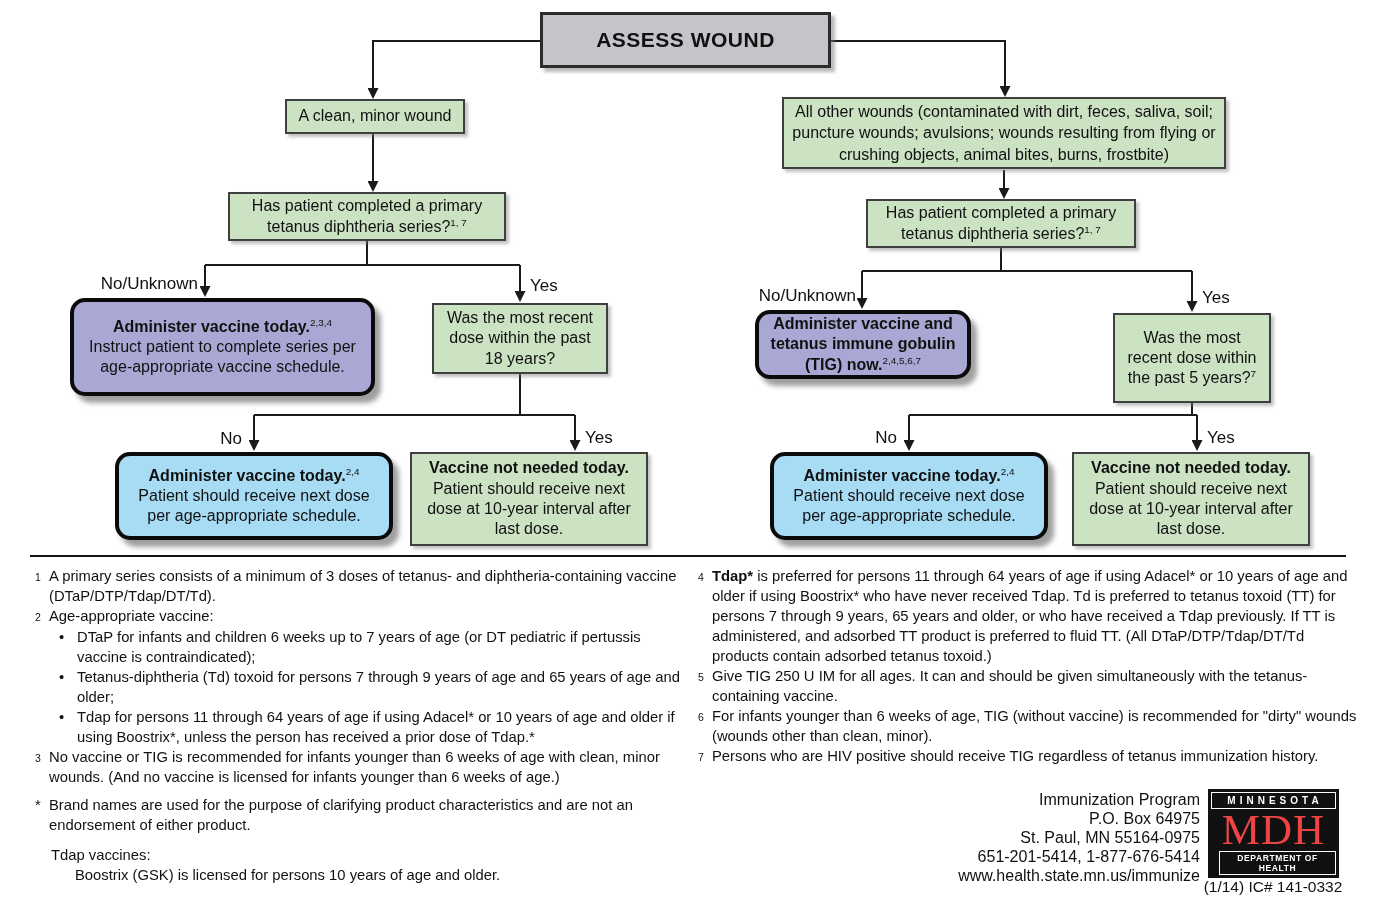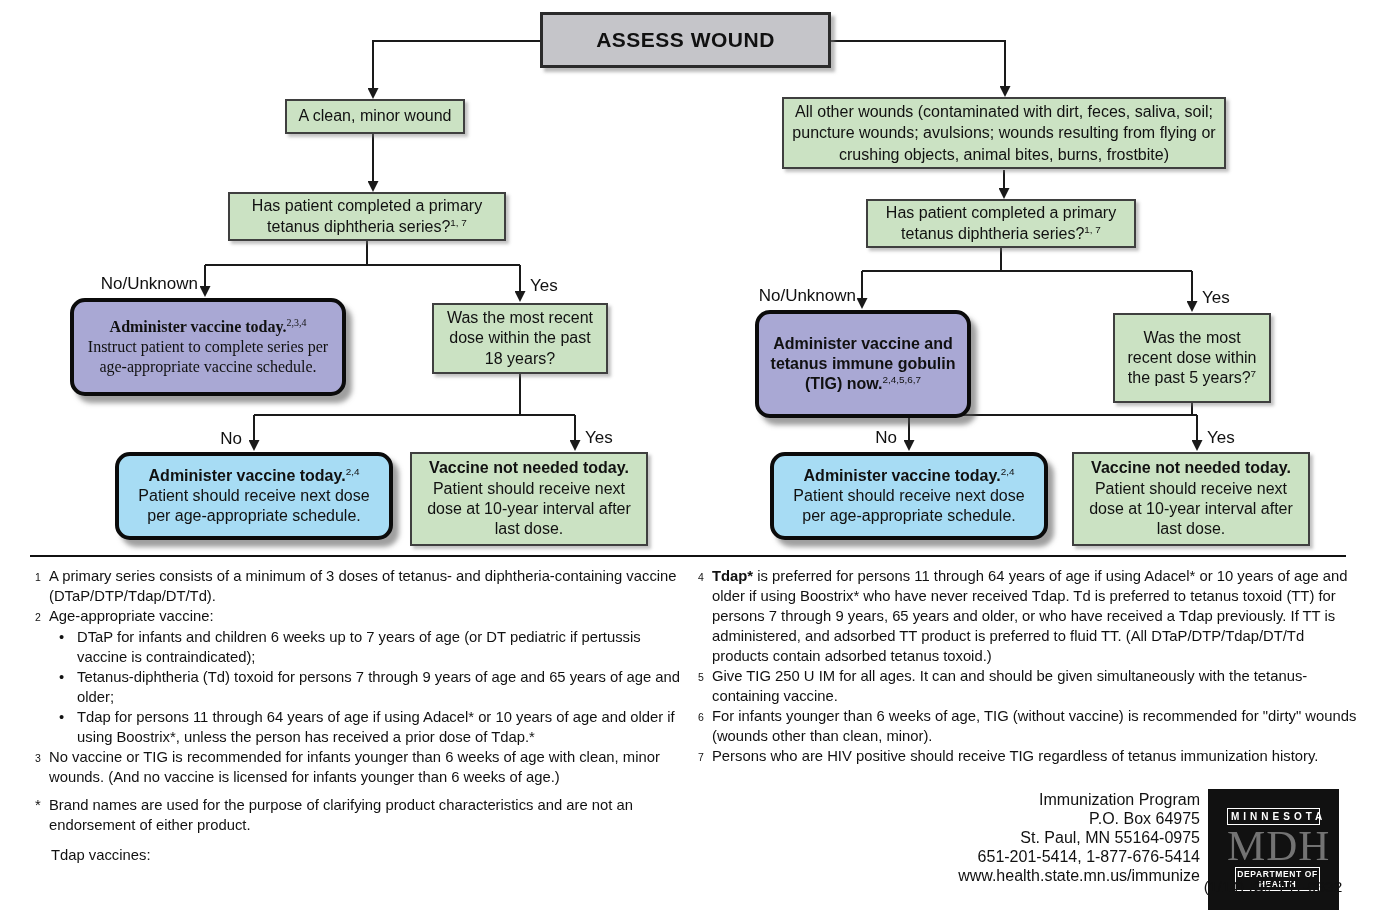--- a/index.html
+++ b/index.html
@@ -36,24 +36,24 @@
   .fn .fm{flex:0 0 14px;font-size:10.5px;padding-top:1px;}
   .fn.star .fm{font-size:14.8px;padding-top:0;}
   .fn .ft{flex:1;}
   .bl{padding-left:24px;}
   .bl .fm{flex:0 0 18px;font-size:14.8px;padding-top:0;}
   .mt8{margin-top:8px;}
   .tdap{margin-top:10px;padding-left:16px;}
   .tdap .tline{padding-left:24px;}
   
   .contact{position:absolute;text-align:right;font-size:16px;line-height:19px;}
-  .mdh{position:absolute;background:#111;box-sizing:border-box;padding:19px;}
+  .mdh{position:absolute;background:#111;box-sizing:border-box;padding:3px;}
   .mdh .state{border:1px solid #fff;color:#fff;font-weight:bold;font-size:10px;
               letter-spacing:4px;text-align:center;padding:2px 0 2px 3px;}
-  .mdh .acr{color:#737373;font-family:"Liberation Serif",serif;font-size:43px;
+  .mdh .acr{color:#ef4444;font-family:"Liberation Serif",serif;font-size:43px;
             line-height:.98;text-align:center;letter-spacing:1px;}
   .mdh .dept{border:1px solid #fff;color:#fff;font-weight:bold;font-size:8.5px;
              letter-spacing:.6px;text-align:center;padding:1px 0;margin-left:8px;}
   .code{position:absolute;font-size:15.5px;text-align:center;}
 </style>
 </head>
 <body>
 
 <svg class="connectors" width="1374" height="560" viewBox="0 0 1374 560">
   <defs>
@@ -92,30 +92,30 @@
 </div>
 
 <div class="box green" style="left:228px;top:192px;width:278px;height:49px;">
   <span><span>Has patient completed a primary tetanus diphtheria series?</span><sup>1, 7</sup></span>
 </div>
 
 <div class="box green" style="left:866px;top:199px;width:270px;height:49px;">
   <span><span>Has patient completed a primary tetanus diphtheria series?</span><sup>1, 7</sup></span>
 </div>
 
-<div class="box round purple" style="left:70px;top:298px;width:276px;height:98px;font-family:Liberation Serif, serif;">
+<div class="box round purple" style="left:70px;top:298px;width:305px;height:98px;">
   <div><b>Administer vaccine today.</b><sup>2,3,4</sup></div>
   <div>Instruct patient to complete series per age-appropriate vaccine schedule.</div>
 </div>
 
 <div class="box green" style="left:432px;top:303px;width:176px;height:71px;">
   <span>Was the most recent dose within the past 18 years?</span>
 </div>
 
-<div class="box round purple" style="left:755px;top:310px;width:216px;height:108px;">
+<div class="box round purple" style="left:755px;top:310px;width:216px;height:69px;">
   <div><b>Administer vaccine and tetanus immune gobulin (TIG) now.</b><sup>2,4,5,6,7</sup></div>
 </div>
 
 <div class="box green" style="left:1113px;top:313px;width:158px;height:90px;">
   <span><span>Was the most recent dose within the past 5 years?</span><sup>7</sup></span>
 </div>
 
 <div class="box round blue" style="left:115px;top:452px;width:278px;height:88px;">
   <div><b>Administer vaccine today.</b><sup>2,4</sup></div>
   <div>Patient should receive next dose per age-appropriate schedule.</div>
@@ -171,20 +171,21 @@
   <div class="fn">
     <span class="fm">3</span>
     <span class="ft">No vaccine or TIG is recommended for infants younger than 6 weeks of age with clean, minor wounds. (And no vaccine is licensed for infants younger than 6 weeks of age.)</span>
   </div>
   <div class="fn star mt8">
     <span class="fm">*</span>
     <span class="ft">Brand names are used for the purpose of clarifying product characteristics and are not an endorsement of either product.</span>
   </div>
   <div class="tdap">
     <div>Tdap vaccines:</div>
+    <div class="tline">Boostrix (GSK) is licensed for persons 10 years of age and older.</div>
   </div>
 </div>
 
 <div class="fncol" style="left:698px;top:566px;width:665px;">
   <div class="fn">
     <span class="fm">4</span>
     <span class="ft"><b>Tdap*</b><span> is preferred for persons 11 through 64 years of age if using Adacel* or 10 years of age and older if using Boostrix* who have never received Tdap. Td is preferred to tetanus toxoid (TT) for persons 7 through 9 years, 65 years and older, or who have received a Tdap previously. If TT is administered, and adsorbed TT product is preferred to fluid TT. (All DTaP/DTP/Tdap/DT/Td products contain adsorbed tetanus toxoid.)</span></span>
   </div>
   <div class="fn">
     <span class="fm">5</span>

